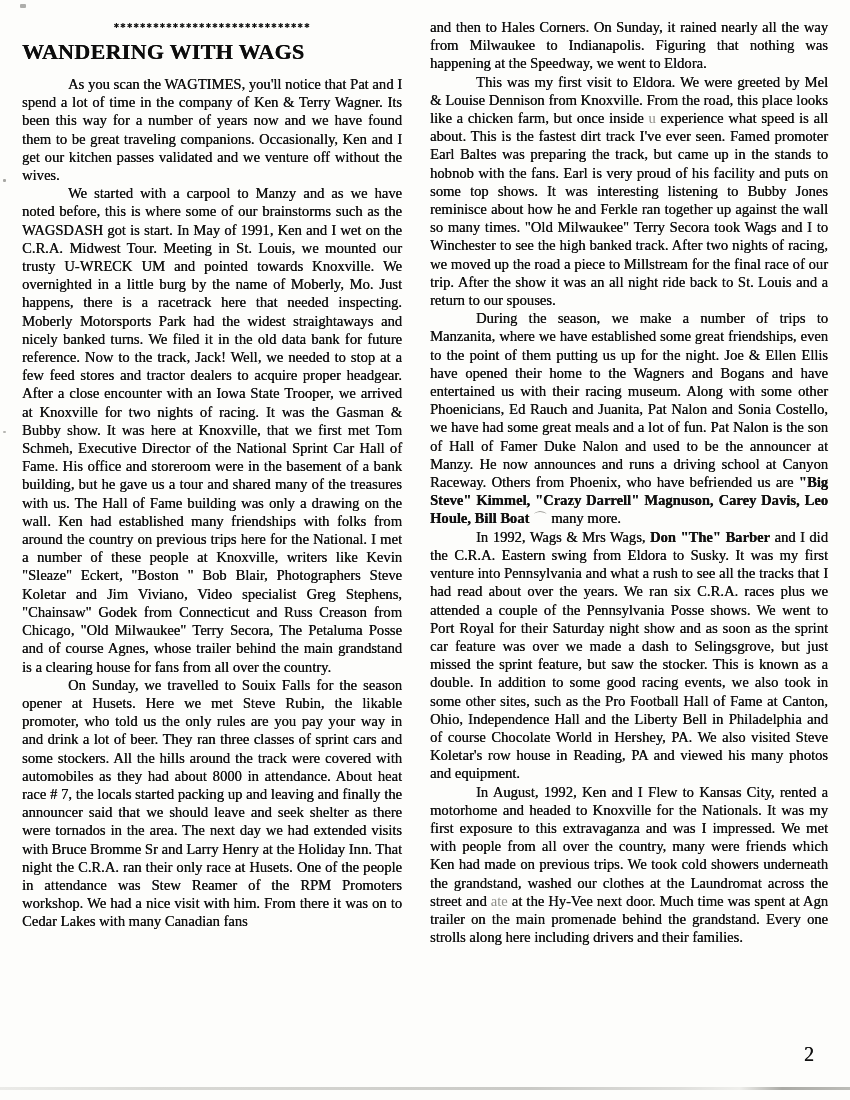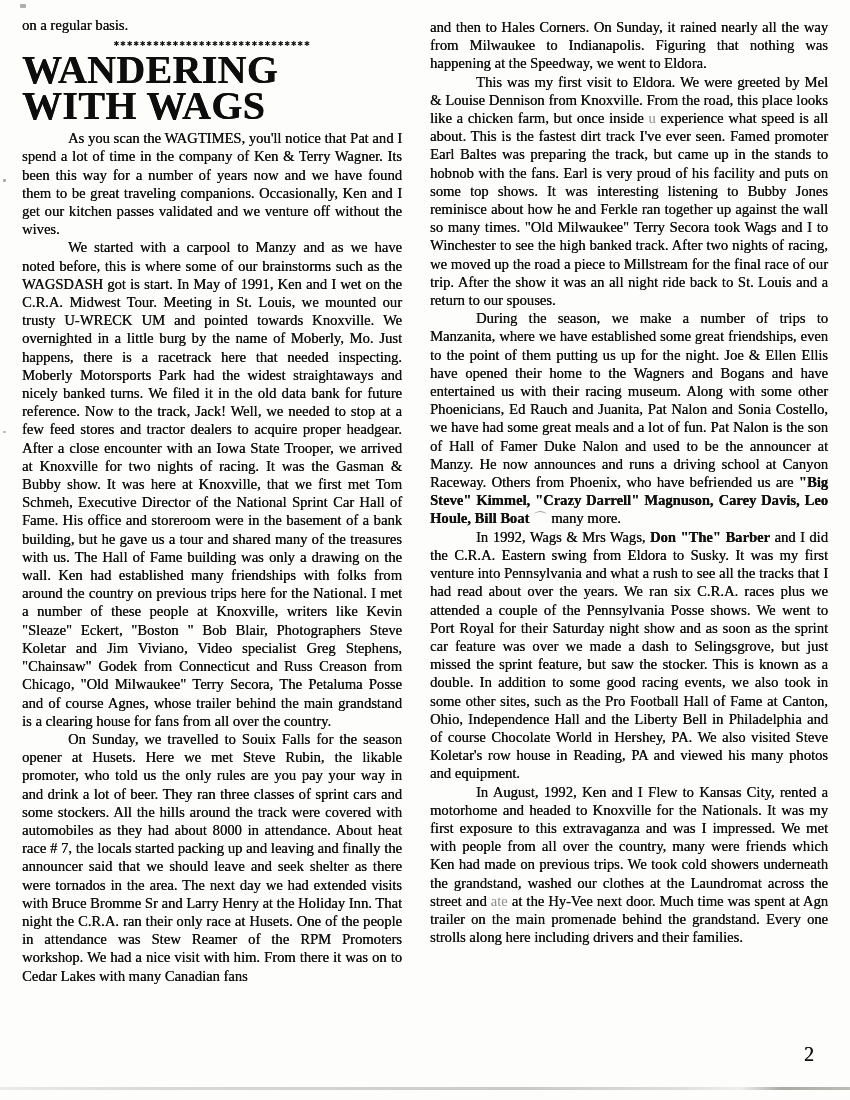--- a/index.html
+++ b/index.html
@@ -18,21 +18,21 @@
   p.body-text {
     margin:0;
     font-size:14.6px; line-height:18.2px;
     text-align:justify;
     color:#121212;
     text-shadow:0.25px 0 0 currentColor;
   }
   p.ind { text-indent:46px; }
   h1.article-heading {
     margin:1px 0 5px 0;
-    font-size:40px; line-height:36px; font-weight:700;
+    font-size:22px; line-height:36px; font-weight:700;
     letter-spacing:0.3px; color:#0d0d0d;
     text-shadow:0.3px 0 0 currentColor;
   }
   .stars {
     margin:4px 0 0 0;
     text-align:center;
     font-family:"DejaVu Sans",sans-serif;
     font-size:7px; line-height:13px; letter-spacing:0.7px;
     color:#101010;
   }
@@ -53,21 +53,20 @@
   .speck-a { left:20px; top:4px;  width:6px; height:4px; opacity:.55; }
   .speck-b { left:3px;  top:179px; width:3px; height:3px; opacity:.6; }
   .speck-c { left:3px;  top:431px; width:3px; height:2px; opacity:.5; }
 </style>
 </head>
 <body>
 
 <div class="page">
 
   <div class="col col-left">
-    <p class="body-text"><span>on a regular basis.</span></p>
     <div class="stars">✱✱✱✱✱✱✱✱✱✱✱✱✱✱✱✱✱✱✱✱✱✱✱✱✱✱✱✱✱✱</div>
     <h1 class="article-heading">WANDERING WITH WAGS</h1>
     <p class="body-text ind"><span>As you scan the WAGTIMES, you'll notice that Pat and I spend a lot of time in the company of Ken &amp; Terry Wagner. Its been this way for a number of years now and we have found them to be great traveling companions. Occasionally, Ken and I get our kitchen passes validated and we venture off without the wives.</span></p>
     <p class="body-text ind"><span>We started with a carpool to Manzy and as we have noted before, this is where some of our brainstorms such as the WAGSDASH got is start. In May of 1991, Ken and I wet on the C.R.A. Midwest Tour. Meeting in St. Louis, we mounted our trusty U-WRECK UM and pointed towards Knoxville. We overnighted in a little burg by the name of Moberly, Mo. Just happens, there is a racetrack here that needed inspecting. Moberly Motorsports Park had the widest straightaways and nicely banked turns. We filed it in the old data bank for future reference. Now to the track, Jack! Well, we needed to stop at a few feed stores and tractor dealers to acquire proper headgear. After a close encounter with an Iowa State Trooper, we arrived at Knoxville for two nights of racing. It was the Gasman &amp; Bubby show. It was here at Knoxville, that we first met Tom Schmeh, Executive Director of the National Sprint Car Hall of Fame. His office and storeroom were in the basement of a bank building, but he gave us a tour and shared many of the treasures with us. The Hall of Fame building was only a drawing on the wall. Ken had established many friendships with folks from around the country on previous trips here for the National. I met a number of these people at Knoxville, writers like Kevin "Sleaze" Eckert, "Boston " Bob Blair, Photographers Steve Koletar and Jim Viviano, Video specialist Greg Stephens, "Chainsaw" Godek from Connecticut and Russ Creason from Chicago, "Old Milwaukee" Terry Secora, The Petaluma Posse and of course Agnes, whose trailer behind the main grandstand is a clearing house for fans from all over the country.</span></p>
     <p class="body-text ind"><span>On Sunday, we travelled to Souix Falls for the season opener at Husets. Here we met Steve Rubin, the likable promoter, who told us the only rules are you pay your way in and drink a lot of beer. They ran three classes of sprint cars and some stockers. All the hills around the track were covered with automobiles as they had about 8000 in attendance. About heat race # 7, the locals started packing up and leaving and finally the announcer said that we should leave and seek shelter as there were tornados in the area. The next day we had extended visits with Bruce Bromme Sr and Larry Henry at the Holiday Inn. That night the C.R.A. ran their only race at Husets. One of the people in attendance was Stew Reamer of the RPM Promoters workshop. We had a nice visit with him. From there it was on to Cedar Lakes with many Canadian fans</span></p>
   </div>
 
   <div class="col col-right">
     <p class="body-text"><span>and then to Hales Corners. On Sunday, it rained nearly all the way from Milwaukee to Indianapolis. Figuring that nothing was happening at the Speedway, we went to Eldora.</span></p>
     <p class="body-text ind"><span>This was my first visit to Eldora. We were greeted by Mel &amp; Louise Dennison from Knoxville. From the road, this place looks like a chicken farm, but once inside </span><span class="faint">u</span><span> experience what speed is all about. This is the fastest dirt track I've ever seen. Famed promoter Earl Baltes was preparing the track, but came up in the stands to hobnob with the fans. Earl is very proud of his facility and puts on some top shows. It was interesting listening to Bubby Jones reminisce about how he and Ferkle ran together up against the wall so many times. "Old Milwaukee" Terry Secora took Wags and I to Winchester to see the high banked track. After two nights of racing, we moved up the road a piece to Millstream for the final race of our trip. After the show it was an all night ride back to St. Louis and a return to our spouses.</span></p>

